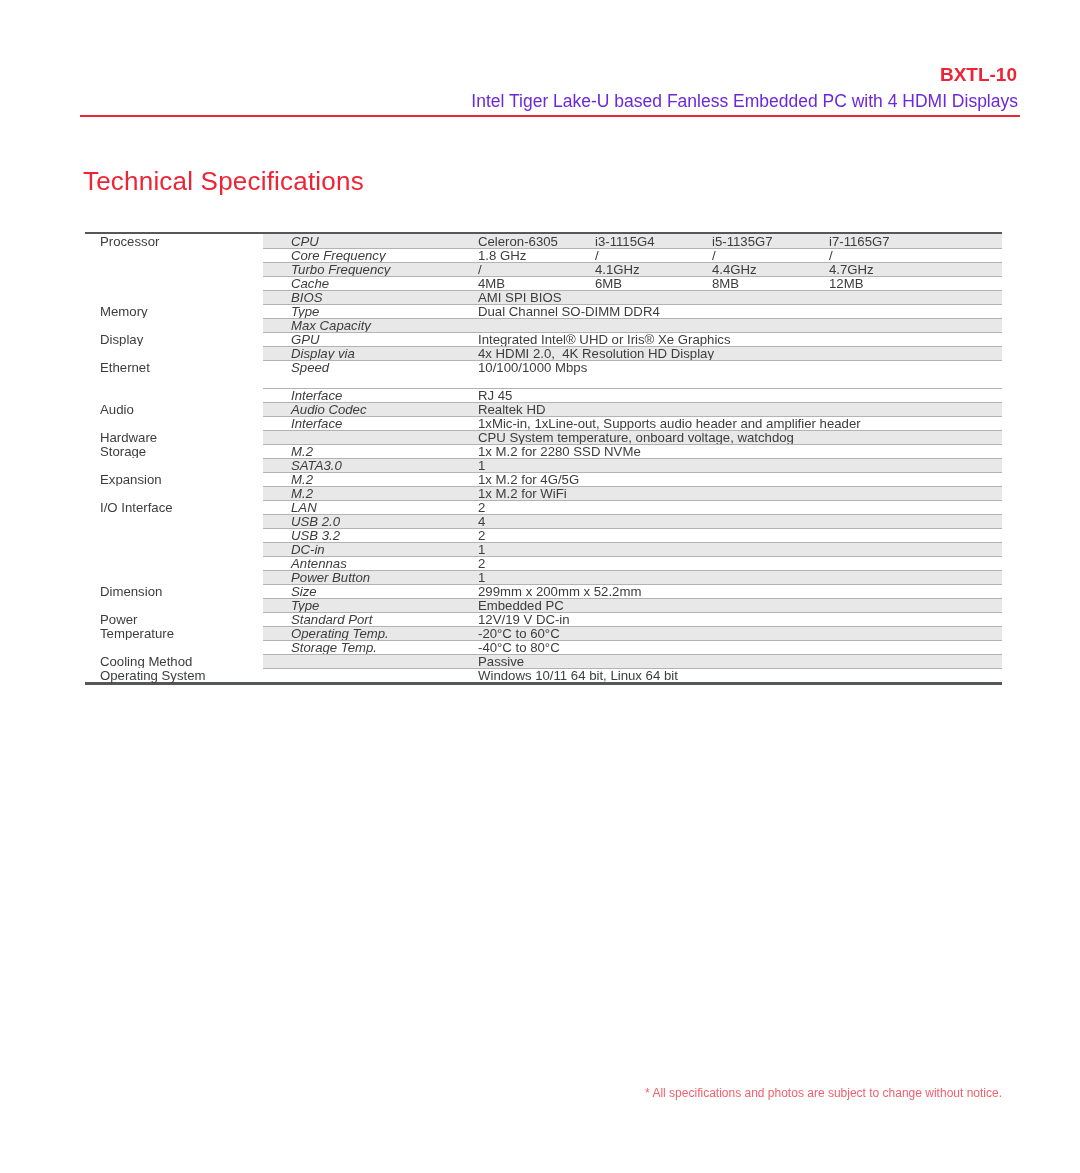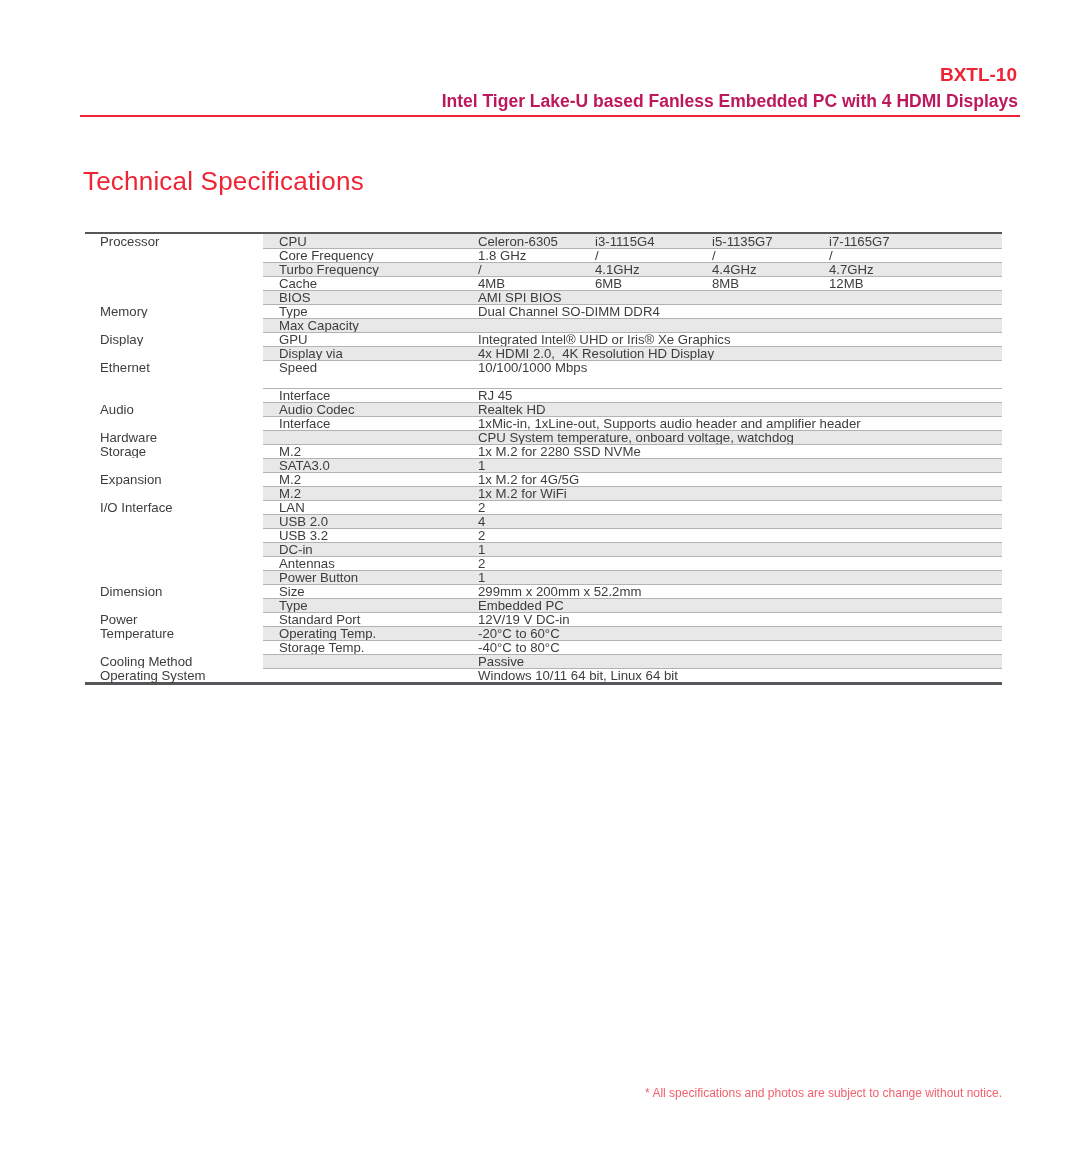--- a/index.html
+++ b/index.html
@@ -11,22 +11,22 @@
     color:#3d3d3d;
     overflow:hidden;
   }
   .product-code {
     position:absolute; top:64px; right:63px;
     font-size:19px; font-weight:700;
     color:#ee2435;
   }
   .subtitle {
     position:absolute; top:91px; right:62px;
-    font-size:17.5px; font-weight:700;
-    color:#be185d;
+    font-size:17.5px; font-weight:400;
+    color:#6d28d9;
   }
   .red-rule {
     position:absolute; top:115px; left:80px;
     width:940px; height:2px;
     background:#ee2435;
   }
   .section-title {
     position:absolute; top:166px; left:83px;
     font-size:26px; font-weight:400;
     color:#ee2435;
@@ -48,22 +48,23 @@
     white-space:nowrap;
   }
   .sub {
     flex:1; display:flex; align-items:center;
     border-top:1px solid #b3b3b3;
   }
   .row.first .sub { border-top:none; }
   .sub.shaded { background:#e8e8e8; }
   .sublabel {
     width:215px; flex:none;
-    padding-left:16px;
+    padding-left:28px;
     white-space:nowrap;
+    font-style:italic;
   }
   .vals { flex:1; display:flex; align-items:center; }
   .val { width:117px; flex:none; white-space:pre; }
   .val.wide { width:auto; flex:1; }
   .footnote {
     position:absolute; top:1086px; right:78px;
     font-size:12px; color:#f2606e;text-align:center;
   }
 </style>
 </head>

